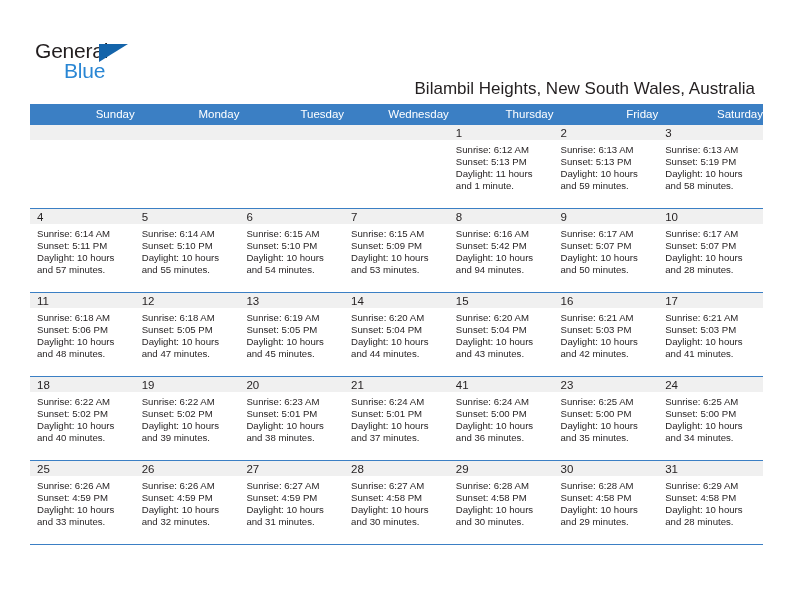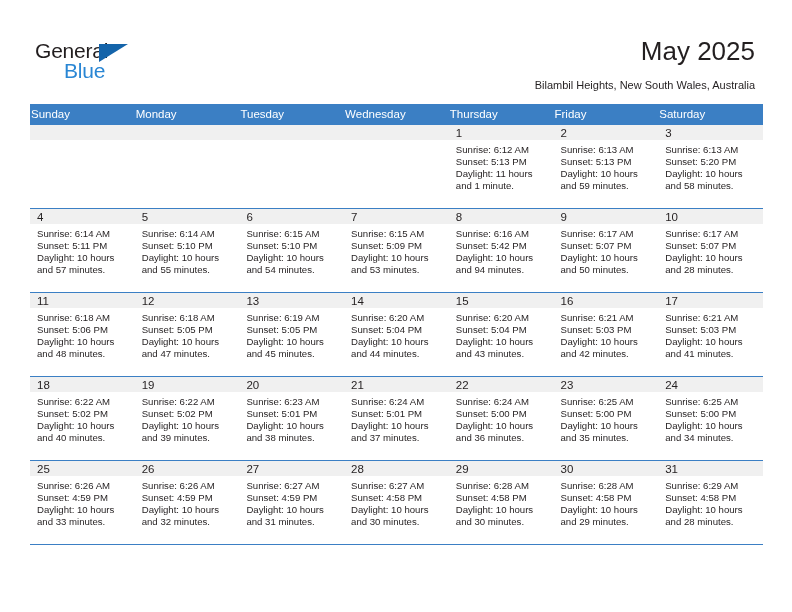--- a/index.html
+++ b/index.html
@@ -72,21 +72,21 @@
     top: 36px;
     font-size: 26px;
     color: #231f20;
     text-align: right;
     white-space: nowrap;
   }
   .subtitle {
     position: absolute;
     right: 37px;
     top: 79px;
-    font-size: 11px;
+    font-size: 17px;
     color: #231f20;
     text-align: right;
     white-space: nowrap;
     padding-left: 32px;
   }
 
   
   .calendar {
     position: absolute;
     left: 30px;
@@ -96,22 +96,22 @@
   table.cal {
     border-collapse: collapse;
     table-layout: fixed;
     width: 733px;
   }
   table.cal th {
     background: #3b7fc4;
     color: #ffffff;
     font-size: 11.5px;
     font-weight: normal;
-    text-align: left;
-    padding: 4px 0 5px 1px;
+    text-align: right;
+    padding: 4px 0 5px 19px;
     height: 12px;
     border: none;
   }
   table.cal td {
     vertical-align: top;
     padding: 0;
     width: 104.7px;
     height: 83px;
     border-bottom: 1.6px solid #3b7fc4;
     background: #ffffff;
@@ -143,21 +143,20 @@
 <div class="page">
 
   <div class="header">
 
     <div class="logo">
       <span class="logo-general">General</span>
       <span class="logo-triangle"></span>
       <span class="logo-blue">Blue</span>
     </div>
 
-    <div class="title">May 2025</div>
     <div class="subtitle">Bilambil Heights, New South Wales, Australia</div>
   </div>
 
   <div class="calendar">
     <table class="cal">
       <thead>
         <tr>
           <th>Sunday</th>
           <th>Monday</th>
           <th>Tuesday</th>
@@ -196,21 +195,21 @@
                 <div>Sunrise: 6:13 AM</div>
                 <div>Sunset: 5:13 PM</div>
                 <div>Daylight: 10 hours</div>
                 <div>and 59 minutes.</div>
               </div>
             </td>
             <td>
               <div class="daynum-bar">3</div>
               <div class="cell-body">
                 <div>Sunrise: 6:13 AM</div>
-                <div>Sunset: 5:20 PM</div>
+                <div>Sunset: 5:19 PM</div>
                 <div>Daylight: 10 hours</div>
                 <div>and 58 minutes.</div>
               </div>
             </td>
           </tr>
           <tr>
             <td>
               <div class="daynum-bar">4</div>
               <div class="cell-body">
                 <div>Sunrise: 6:14 AM</div>
@@ -370,21 +369,21 @@
             <td>
               <div class="daynum-bar">21</div>
               <div class="cell-body">
                 <div>Sunrise: 6:24 AM</div>
                 <div>Sunset: 5:01 PM</div>
                 <div>Daylight: 10 hours</div>
                 <div>and 37 minutes.</div>
               </div>
             </td>
             <td>
-              <div class="daynum-bar">22</div>
+              <div class="daynum-bar">41</div>
               <div class="cell-body">
                 <div>Sunrise: 6:24 AM</div>
                 <div>Sunset: 5:00 PM</div>
                 <div>Daylight: 10 hours</div>
                 <div>and 36 minutes.</div>
               </div>
             </td>
             <td>
               <div class="daynum-bar">23</div>
               <div class="cell-body">

